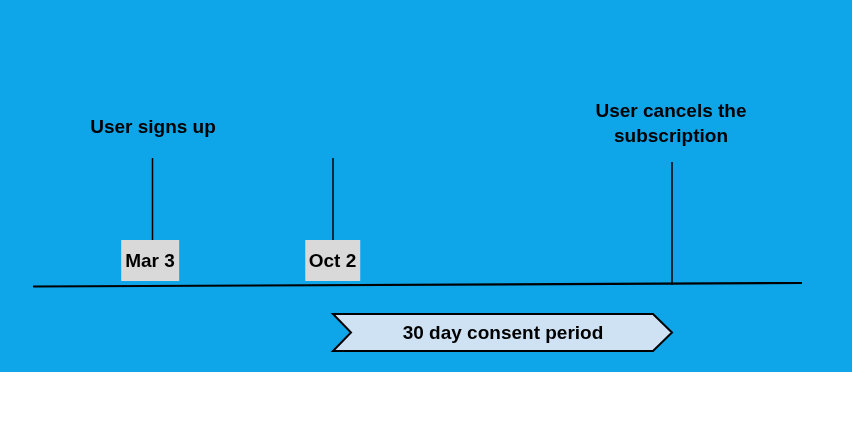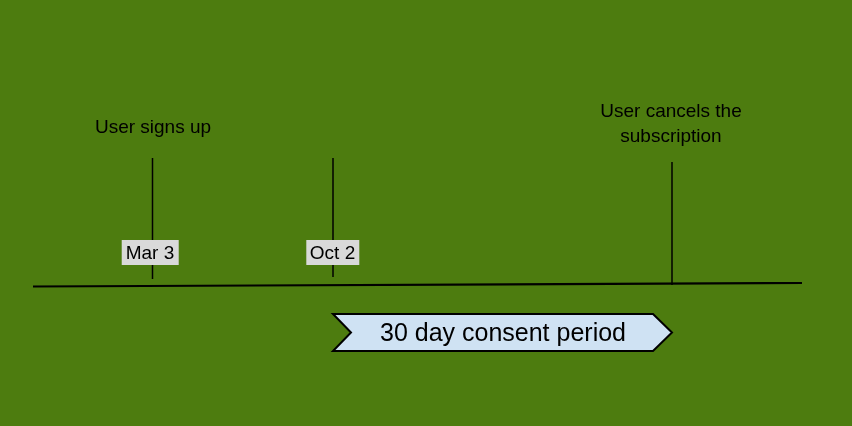--- a/index.html
+++ b/index.html
@@ -3,25 +3,26 @@
 <meta charset="utf-8">
 <style>
   html, body {
     margin: 0;
     padding: 0;
     background: #ffffff;
   }
   .canvas {
     position: relative;
     width: 852px;
-    height: 426px;
-    background: #4d7c0f;
+    height: 372px;
+    background: #0ea5e9;
     overflow: hidden;
     font-family: "Liberation Sans", "DejaVu Sans", sans-serif;
     color: #000000;
+    font-weight: bold;
   }
   .layer {
     position: absolute;
     top: 0;
     left: 0;
   }
   .event-label {
     position: absolute;
     font-size: 19px;
     line-height: 25px;
@@ -32,34 +33,34 @@
   .lbl-user    { left: 63px;  top: 114px; width: 180px; }
   .lbl-consent { left: 244px; top: 98px;  width: 180px; }
   .lbl-play    { left: 571px; top: 98px;  width: 200px; }
   .date-badge {
     position: absolute;
     transform: translateX(-50%);
     background: #d9d9d9;
     font-size: 19px;
     line-height: 25px;
     height: 25px;
-    padding: 0 4px;
+    padding: 8px 4px;
     white-space: nowrap;
     text-align: center;
     color: #000000;
   }
   .badge-mar { left: 150px;   top: 240px; }
   .badge-apr { left: 332.5px; top: 240px; }
   .badge-may { left: 671px;   top: 245px; }
   .ribbon-label {
     position: absolute;
     left: 503px;
     top: 320px;
     transform: translateX(-50%);
-    font-size: 25px;
+    font-size: 19px;
     line-height: 25px;
     white-space: nowrap;
     color: #000000;
   }
 </style>
 </head>
 <body>
 
 <div class="canvas">
 

